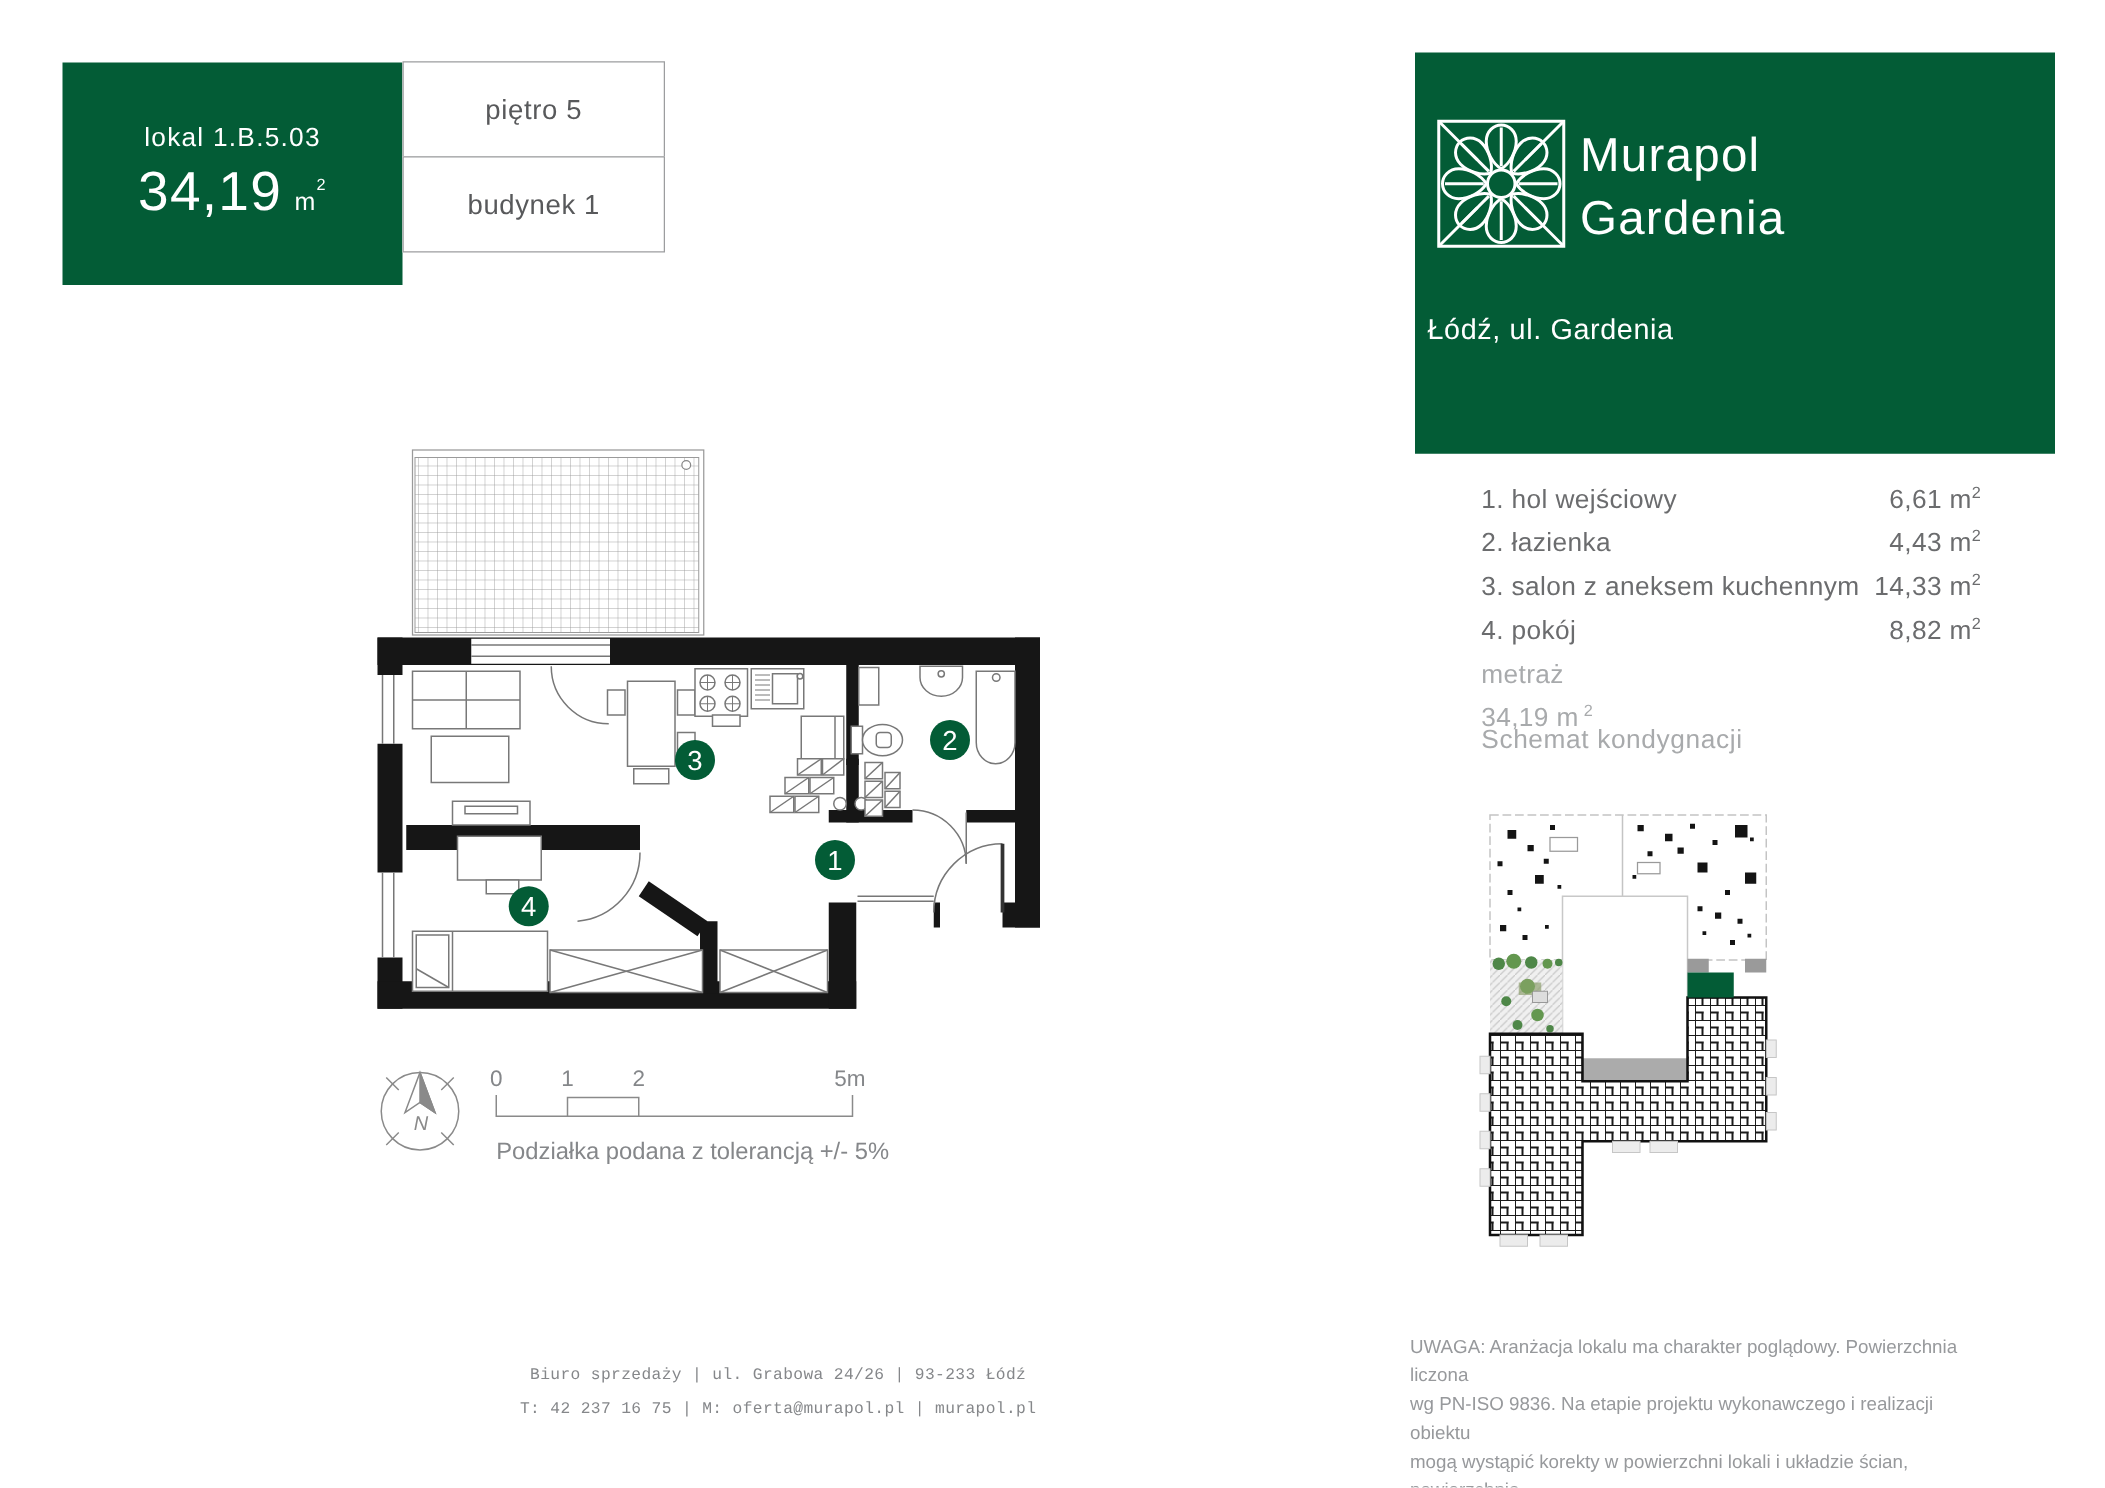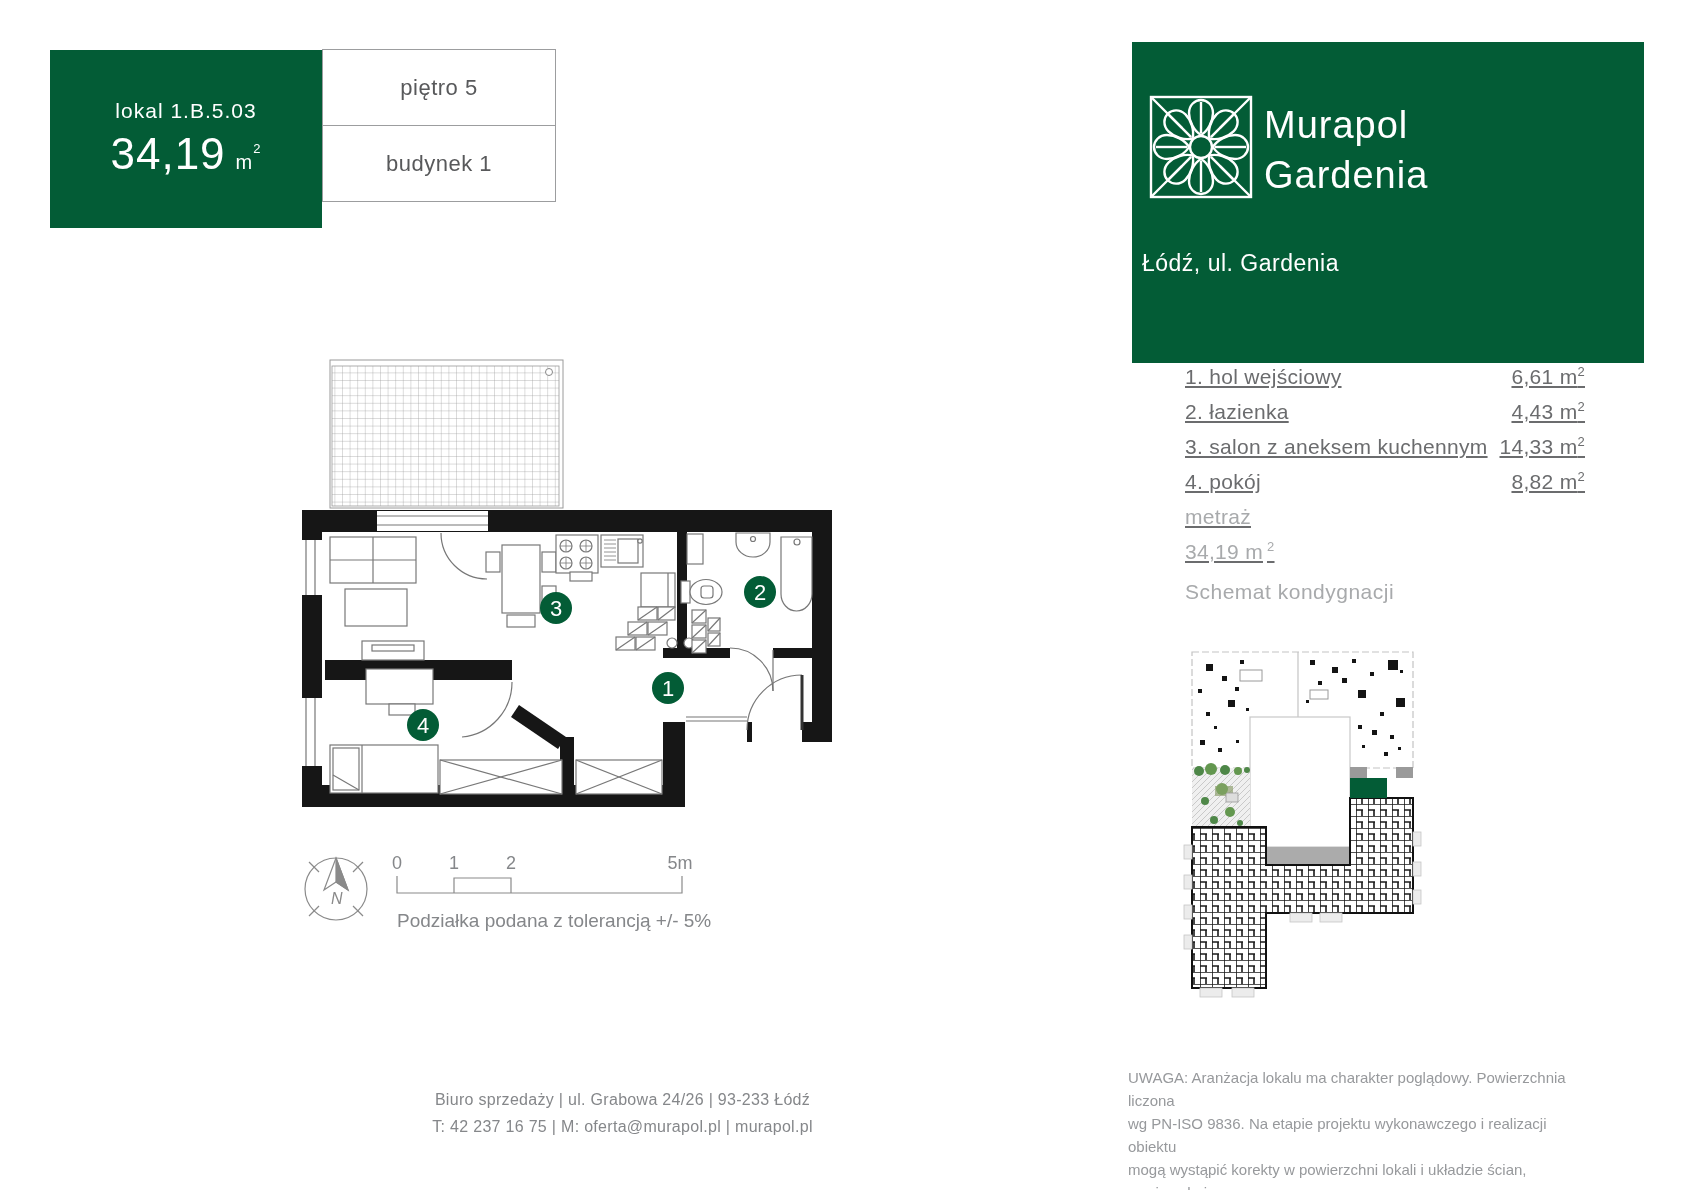--- a/index.html
+++ b/index.html
@@ -7,42 +7,42 @@
        font-family:"Liberation Sans",sans-serif;overflow:hidden;}
   .abs{position:absolute;}
 
   
   .unit-card{left:50px;top:50px;width:272px;height:178px;background:var(--green);
     color:#fff;display:flex;flex-direction:column;align-items:center;justify-content:center;gap:6px;}
   .unit-card .lokal{font-size:21px;letter-spacing:1px;}
   .unit-card .area{font-size:44px;font-weight:400;letter-spacing:1px;}
   .unit-card .area .unit{font-size:20px;margin-left:10px;}
   .unit-card .area sup{font-size:13px;}
-  .meta-box{left:322px;width:234px;height:77px;background:#fff;border:1px solid #9c9d9f;
+  .meta-box{left:322px;width:210px;height:77px;background:#fff;border:1px solid #9c9d9f;
     box-sizing:border-box;display:flex;align-items:center;justify-content:center;
     font-size:22px;color:#58595b;letter-spacing:0.5px;}
   .meta-box.b1{top:49px;}
   .meta-box.b2{top:125px;}
 
   
   .brand-panel{left:1132px;top:0;width:512px;height:321px;background:var(--green);color:#fff;margin-top:42px;}
   .brand-name{position:absolute;left:132px;top:58px;font-size:38px;letter-spacing:1px;line-height:50px;}
   .brand-loc{position:absolute;left:10px;top:208px;font-size:23px;letter-spacing:0.5px;}
 
   
-  .room-list{left:1185px;top:359px;width:400px;font-size:21px;color:#6b6c6e;letter-spacing:0.3px;text-decoration:underline;}
+  .room-list{left:1185px;top:382px;width:400px;font-size:21px;color:#6b6c6e;letter-spacing:0.3px;}
   .room-row{display:flex;justify-content:space-between;height:35px;line-height:35px;}
   .room-row sup{font-size:13px;line-height:1;}
   .room-row.total{color:#a8aaac;flex-direction:column;}
   .room-row.total sup{margin-left:4px;}
   .schemat-title{left:1185px;top:580px;font-size:21px;color:#a8aaac;letter-spacing:0.5px;}
 
   
-  .footer{left:330px;top:1086px;width:585px;text-align:center;font-size:16px;
-    color:#85878a;line-height:27px;letter-spacing:0.3px;}
+  .footer{left:330px;top:1086px;width:585px;text-align:center;font-size:13px;
+    color:#85878a;line-height:27px;letter-spacing:0.3px;font-family:Liberation Mono, monospace;}
   .disclaimer{left:1128px;top:1066px;width:470px;font-size:15px;color:#97999c;line-height:23px;}
 
   svg text{font-family:"Liberation Sans",sans-serif;}
   :root{--green:#035C36;}
 </style>
 </head>
 <body>
 
 <div class="abs unit-card">
   <div class="lokal">lokal 1.B.5.03</div>

